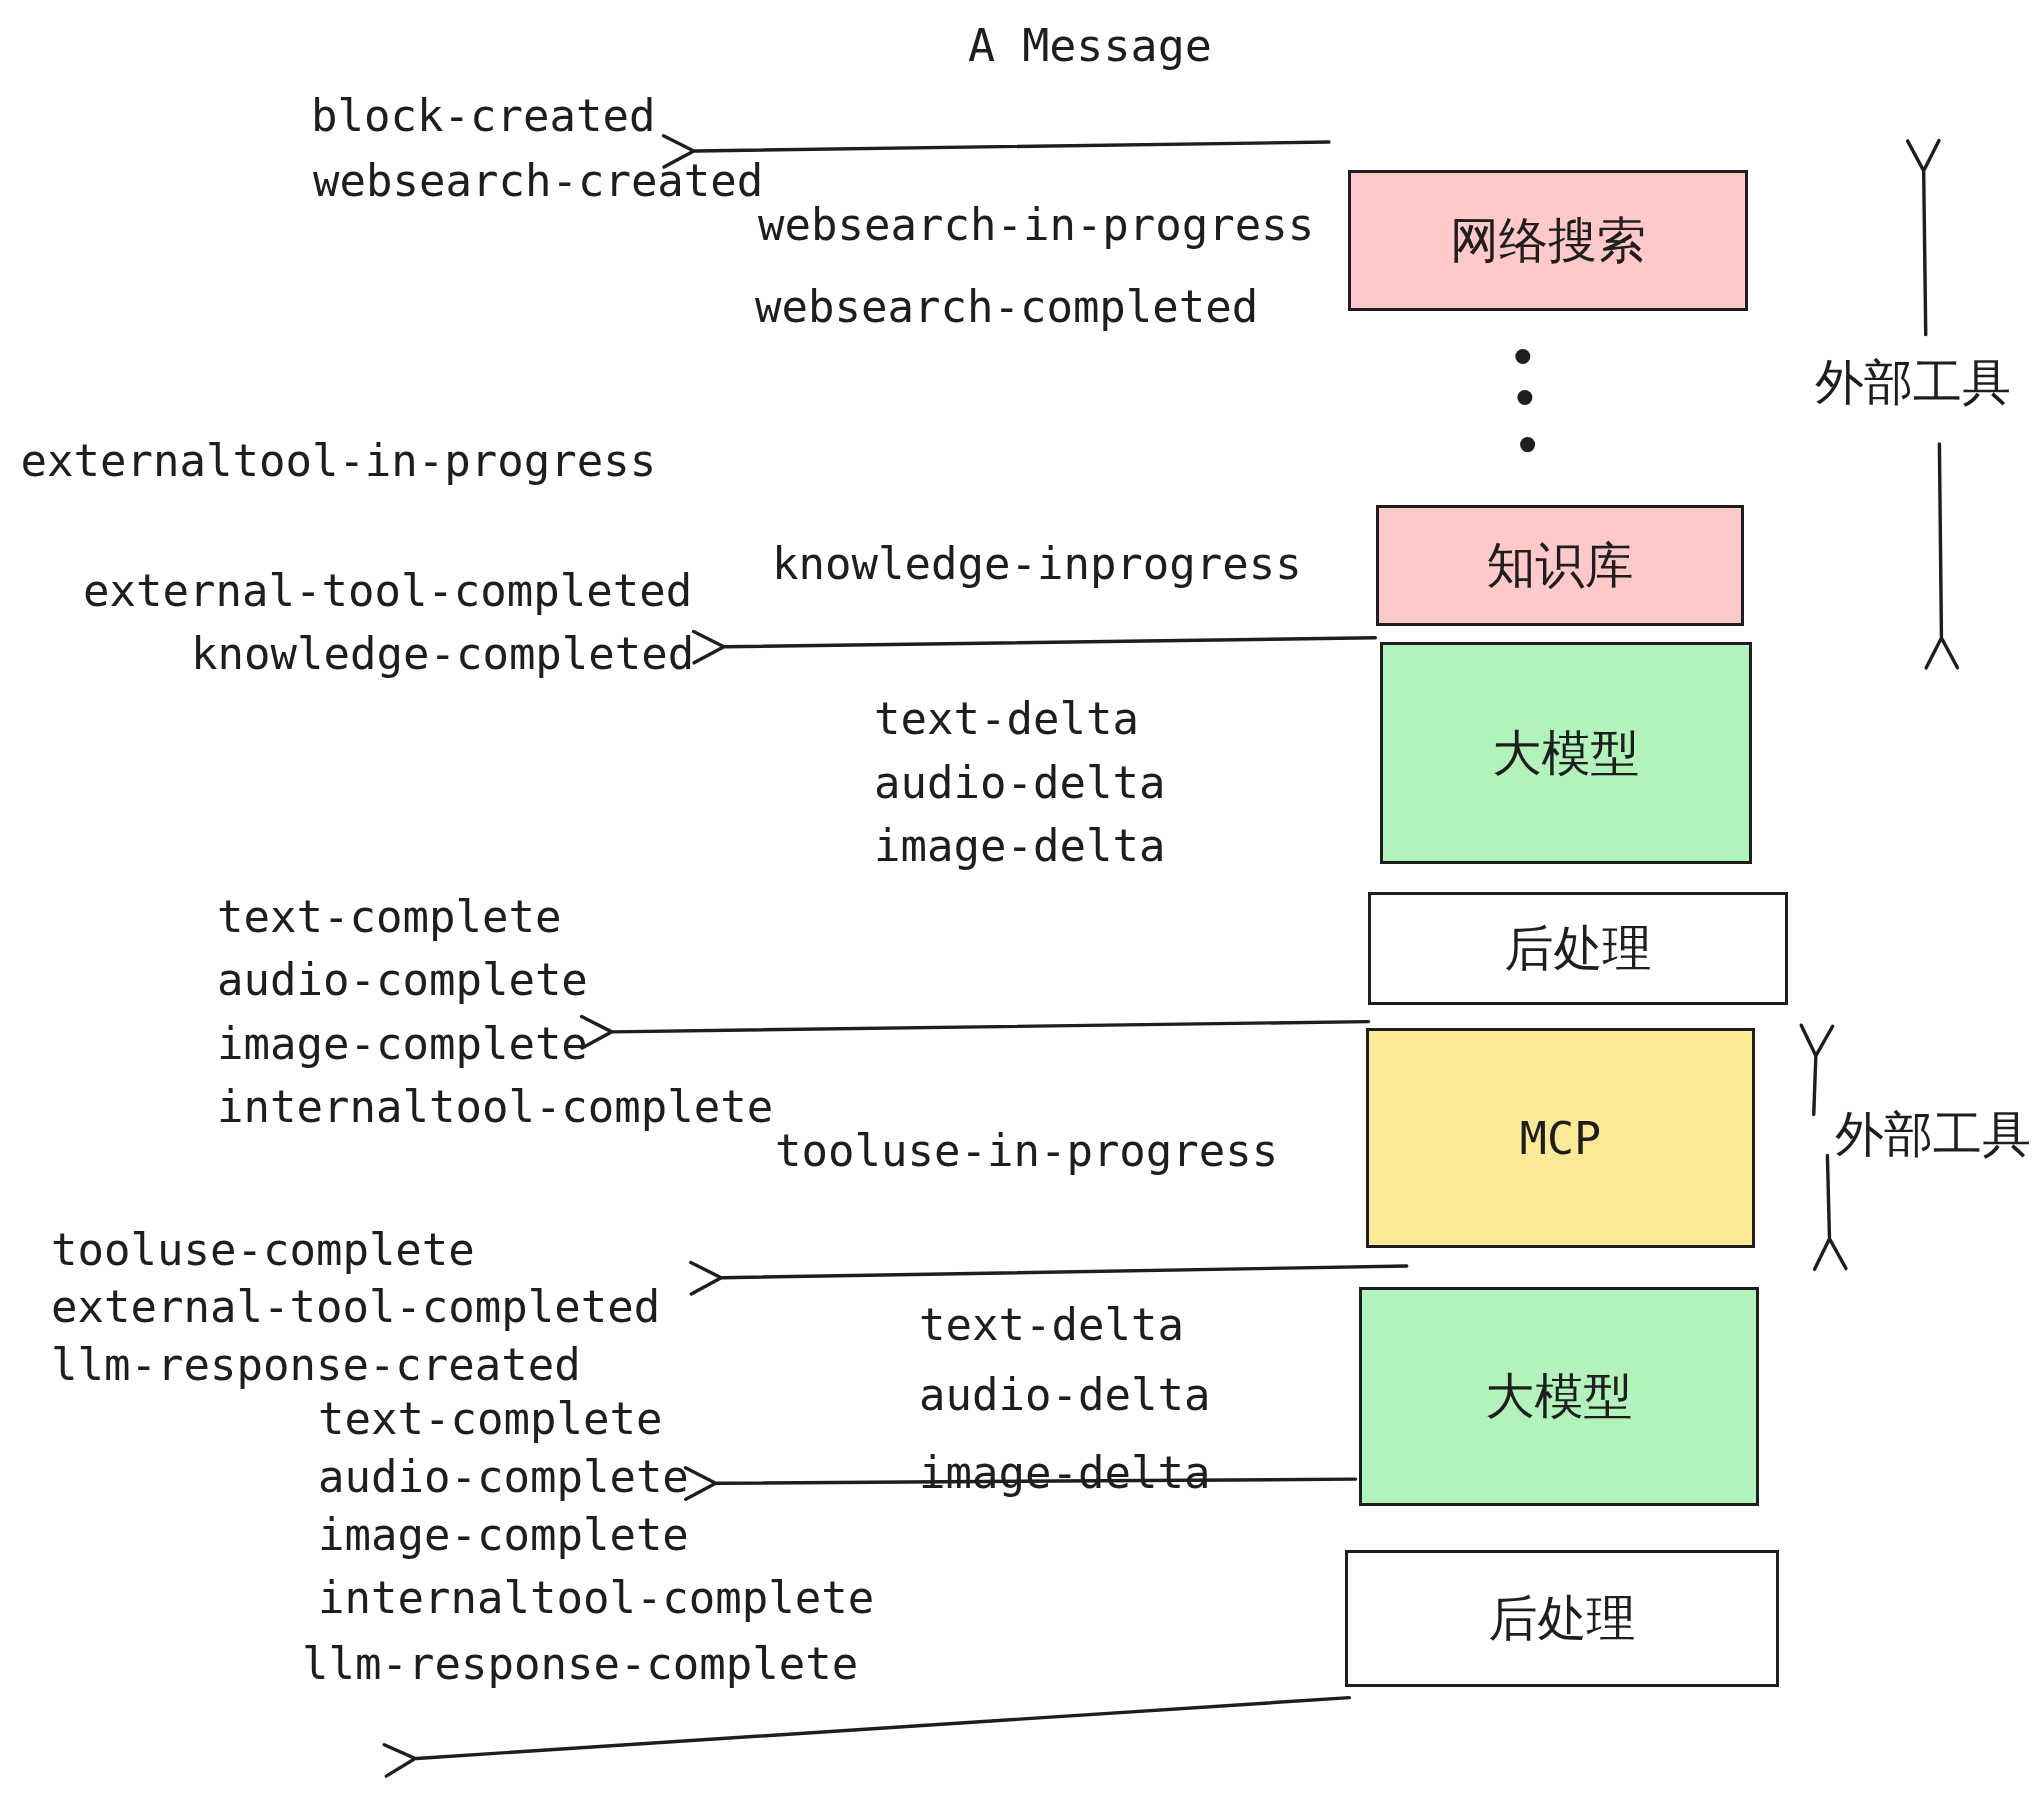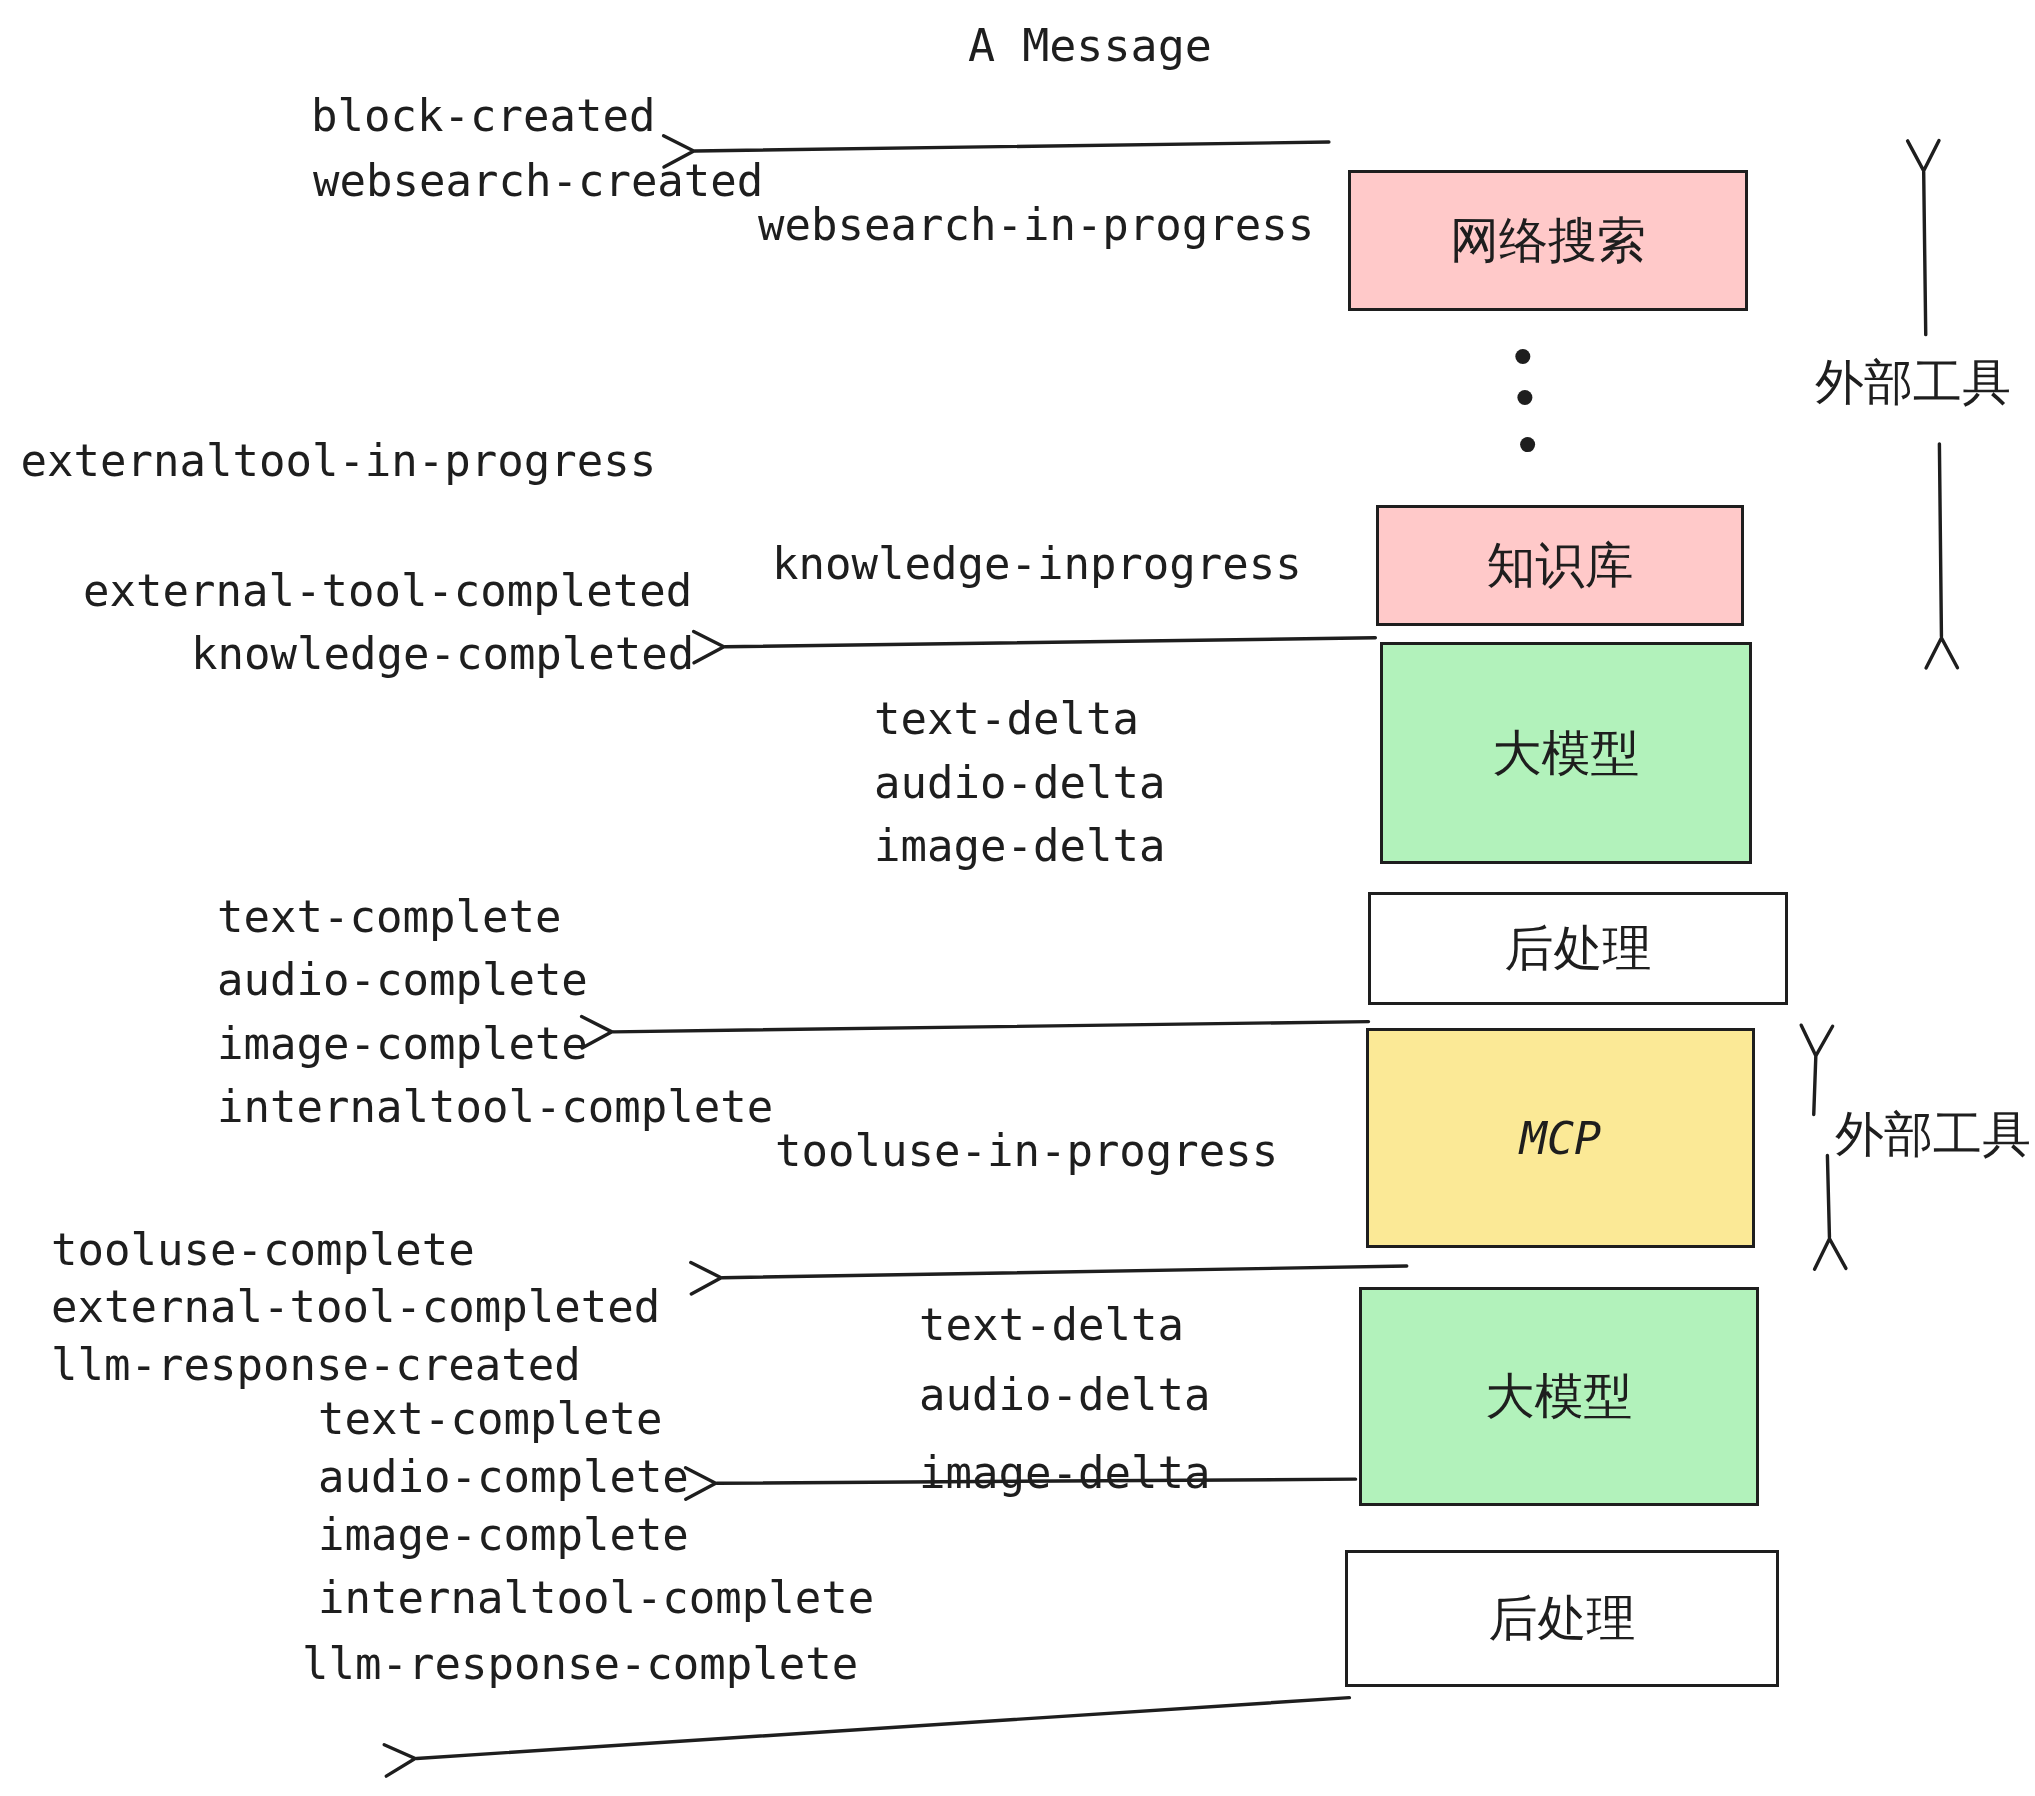--- a/index.html
+++ b/index.html
@@ -7,41 +7,42 @@
     --stroke:#1e1e1e; --bg:#ffffff;
   }
   html,body{margin:0;padding:0;background:var(--bg);}
   #canvas{position:relative;width:2035px;height:1796px;background:var(--bg);overflow:hidden;
           font-family:"DejaVu Sans Mono", monospace;color:var(--stroke);}
   .ev{position:absolute;transform:translateY(-50%);font-size:44px;white-space:pre;line-height:1;}
   .title{position:absolute;transform:translateY(-50%);font-size:45px;white-space:pre;line-height:1;}
   .box{position:absolute;border:3.4px solid var(--stroke);display:flex;align-items:center;justify-content:center;
        box-sizing:border-box;}
   .box-label{font-family:"DejaVu Sans","Liberation Sans",sans-serif;font-size:49px;line-height:1;}
-  .box-label.mono{font-family:"DejaVu Sans Mono",monospace;font-size:45px;font-style:italic;}
+  .box-label.mono{font-family:"DejaVu Sans Mono",monospace;font-size:45px;}
   .pink{background:var(--box-pink);}
   .green{background:var(--box-green);}
   .yellow{background:var(--box-yellow);}
   .white{background:#ffffff;}
   .side-label{position:absolute;transform:translateY(-50%);
        font-family:"DejaVu Sans","Liberation Sans",sans-serif;font-size:49px;white-space:pre;line-height:1;}
   svg.overlay{position:absolute;left:0;top:0;pointer-events:none;}
   svg .arrow{stroke:var(--stroke);stroke-width:5;fill:none;stroke-linecap:round;}
   svg .dot{fill:var(--stroke);}
 </style>
 </head>
 <body>
 
 <div id="canvas">
 
   <div class="title" style="left:968px;top:45px">A Message</div>
 
   <div class="ev" style="left:311px;top:116px">block-created</div>
   <div class="ev" style="left:313px;top:181px">websearch-created</div>
   <div class="ev" style="left:758px;top:225px">websearch-in-progress</div>
+  <div class="ev" style="left:755px;top:307px">websearch-completed</div>
   <div class="ev" style="left:20.5px;top:461px">externaltool-in-progress</div>
   <div class="ev" style="left:772px;top:564px">knowledge-inprogress</div>
   <div class="ev" style="left:83px;top:591px">external-tool-completed</div>
   <div class="ev" style="left:191px;top:654px">knowledge-completed</div>
   <div class="ev" style="left:874px;top:719px">text-delta</div>
   <div class="ev" style="left:874px;top:783px">audio-delta</div>
   <div class="ev" style="left:874px;top:846px">image-delta</div>
   <div class="ev" style="left:217px;top:917px">text-complete</div>
   <div class="ev" style="left:217px;top:980px">audio-complete</div>
   <div class="ev" style="left:217px;top:1044px">image-complete</div>

